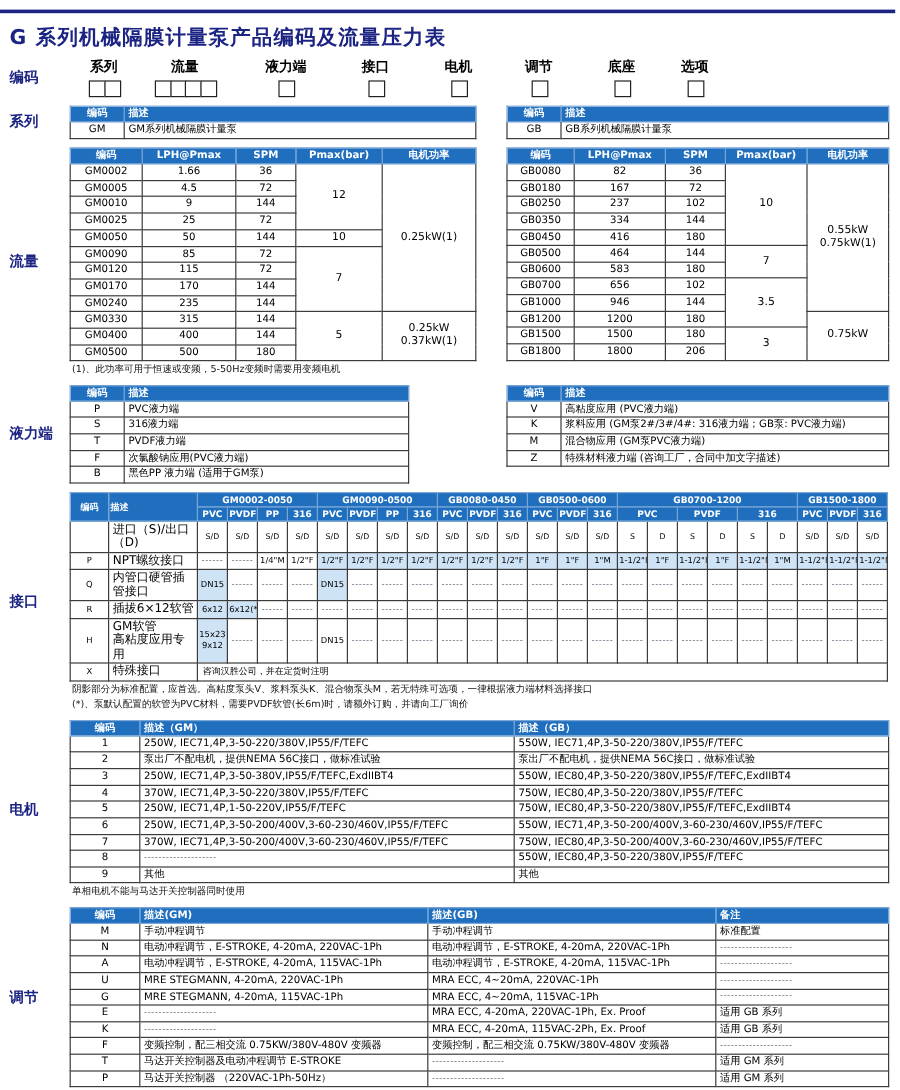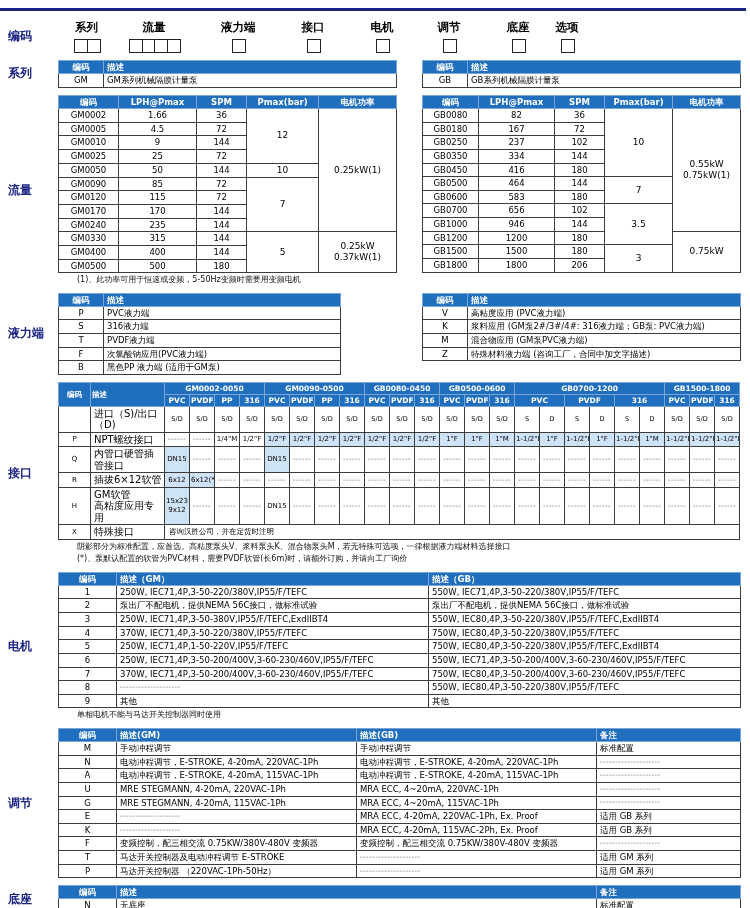--- a/index.html
+++ b/index.html
@@ -28,35 +28,36 @@
   td.merge{font-size:9px;}
 
   .flowt td{height:10px;}
 
   .iface th{font-size:7.5px;padding:1px 1px;}
   .iface td{font-size:7px;padding:1px 1px;text-align:center;}
   .iface td.desc{text-align:left;font-size:10px;padding-left:3px;white-space:normal;line-height:1.15;}
   .iface td.sd{font-size:6.5px;}
   .iface td.note{text-align:left;font-size:7.5px;padding-left:4px;}
 
-  .fnote{font-size:8px;color:#111;margin:2px 0 0 19px;line-height:1.3;}
+  .fnote{font-size:8px;color:#111;margin:2px 0 0 2px;line-height:1.3;}
 
   .codegroups{display:flex;align-items:flex-start;padding-top:0;}
   .cgroup{flex:none;text-align:center;}
   .cglabel{font-weight:bold;font-size:11.5px;color:#000;margin-bottom:4px;}
   .cgboxes{line-height:0;}
   .cbox{width:12px;height:12px;border:1.5px solid #222;display:inline-block;margin-right:-1.5px;background:#fff;}
   .cg0{margin-left:16px}.cg1{margin-left:30px}.cg2{margin-left:42px}.cg3{margin-left:46px}
-  .cg4{margin-left:46px}.cg5{margin-left:44px}.cg6{margin-left:46px}.cg7{margin-left:26px}
+  .cg4{margin-left:46px}.cg5{margin-left:44px}.cg6{margin-left:46px}.cg7{margin-left:38px}
 </style>
 </head>
 <body>
 
 <div class="page">
   <div class="toprule"></div>
+  <div class="title">G 系列机械隔膜计量泵产品编码及流量压力表</div>
 
   <div class="section">
     <div class="seclabel">编码</div>
     <div class="secbody codegroups">
         <div class="cgroup cg0">
           <div class="cglabel">系列</div>
           <div class="cgboxes"><span class="cbox"></span><span class="cbox"></span></div>
         </div>
         <div class="cgroup cg1">
           <div class="cglabel">流量</div>

